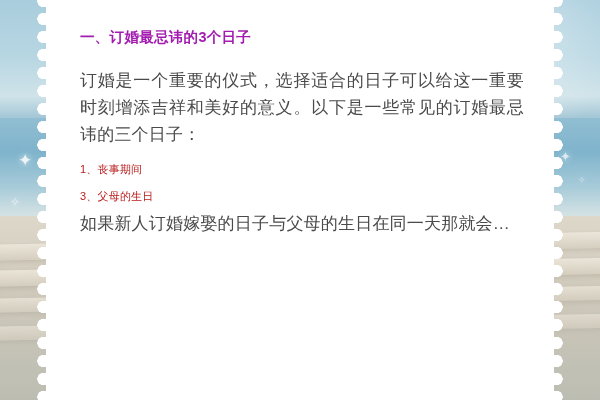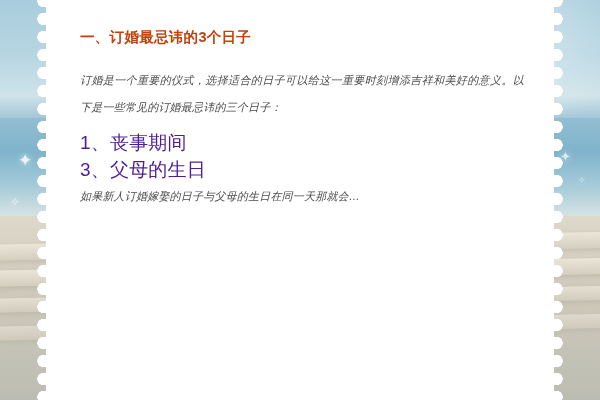--- a/index.html
+++ b/index.html
@@ -125,37 +125,36 @@
     position: absolute;
     left: 34px;
     right: 30px;
     top: 54px;
     bottom: 0;
     overflow: hidden;
   }
   .h2 {
     font-size: 14.5px;
     font-weight: bold;
-    color: #c2410c;
+    color: #a21caf;
     margin: 0 0 20px 0;
     letter-spacing: .3px;
   }
   .para {
-    font-size: 11px;
+    font-size: 17px;
     color: #4a4a4a;
     line-height: 27px;
     margin: 0 0 6px 0;
     letter-spacing: .2px;
     text-align: justify;
-    font-style: italic;
   }
   .para.intro { margin-bottom: 8px; }
   .h3 {
-    font-size: 19px;
-    color: #4c1d95;
+    font-size: 11px;
+    color: #b91c1c;
     line-height: 27px;
     margin: 0;
     letter-spacing: .2px;
   }
   .para.tight { margin-bottom: 2px; }
 </style>
 </head>
 <body>
 
 <div class="page">

